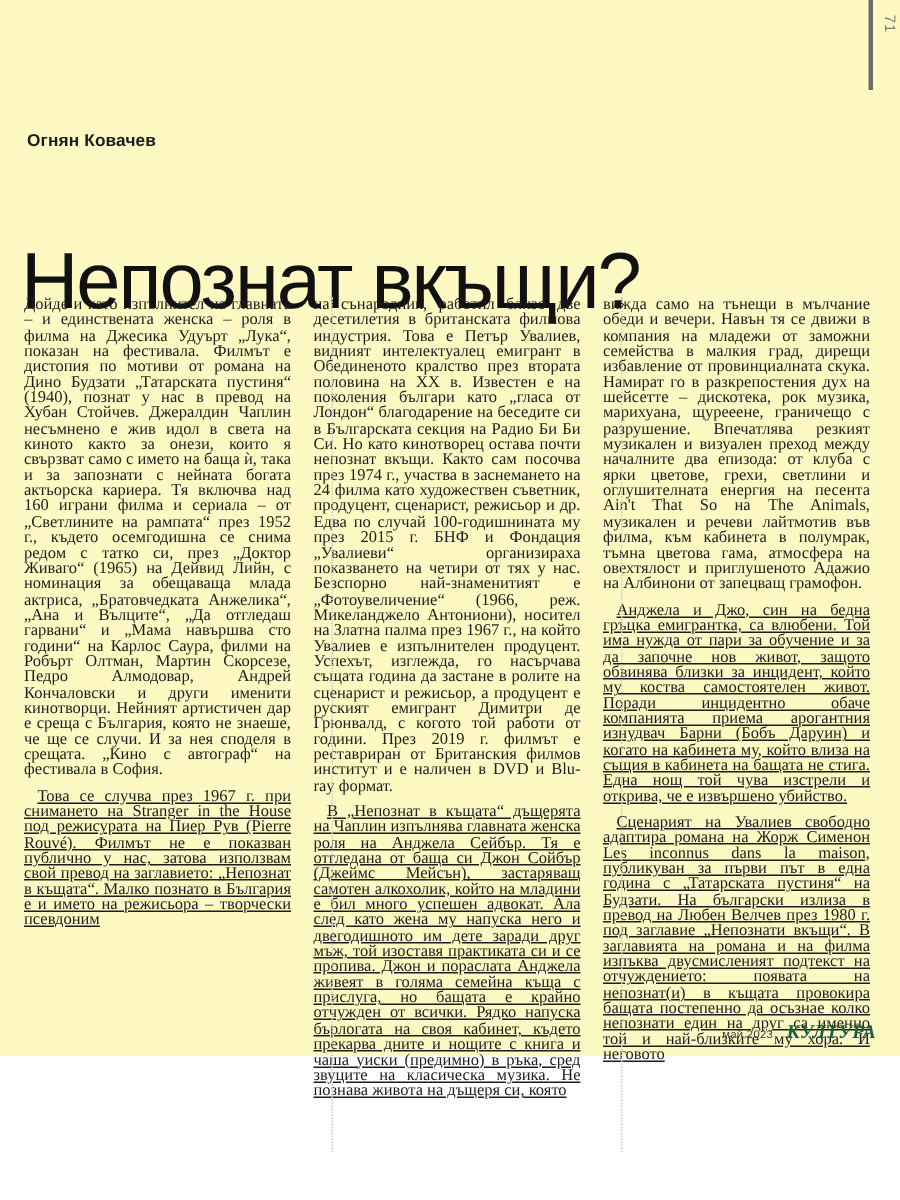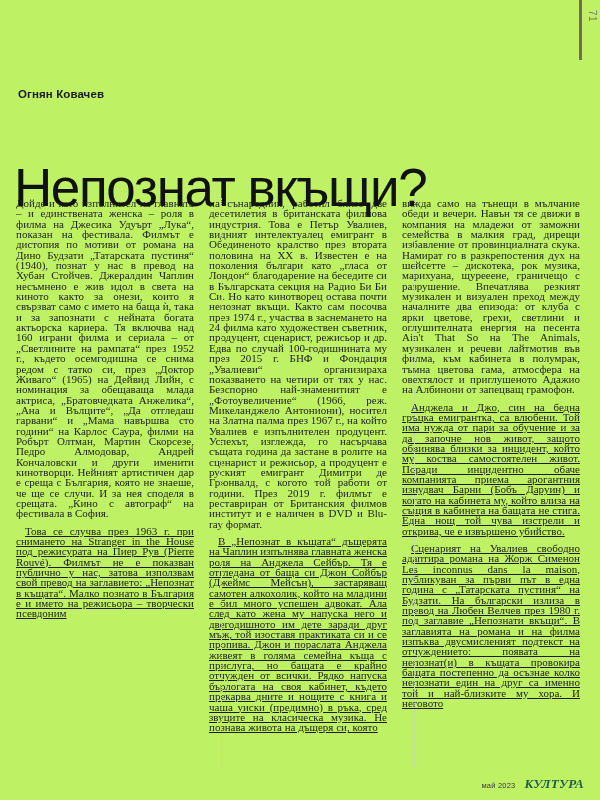--- a/index.html
+++ b/index.html
@@ -10,22 +10,22 @@
   body {
     width: 600px;
     height: 800px;
     overflow: hidden;
     font-family: "Liberation Serif", "DejaVu Serif", serif;
     position: relative;
   }
   .page {
     position: relative;
     width: 600px;
-    height: 800px;
-    background: #bef264;
+    height: 704px;
+    background: #fef9c3;
     box-sizing: border-box;
   }
 
   
   .folio-marker {
     position: absolute;
     top: 0px;
     right: 18px;
     width: 3px;
     height: 60px;
@@ -149,21 +149,21 @@
   <div class="folio-num">71</div>
 
   <div class="byline">Огнян Ковачев</div>
 
   <h1 class="headline">Непознат вкъщи?</h1>
 
   <div class="cols">
 
     <div class="col">
       <p class="body">Дойде и като изпълнител на главната – и единствената женска – роля в филма на Джесика Удуърт „Лука“, показан на фестивала. Филмът е дистопия по мотиви от романа на Дино Будзати „Татарската пустиня“ (1940), познат у нас в превод на Хубан Стойчев. Джералдин Чаплин несъмнено е жив идол в света на киното както за онези, които я свързват само с името на баща ѝ, така и за запознати с нейната богата актьорска кариера. Тя включва над 160 играни филма и сериала – от „Светлините на рампата“ през 1952 г., където осемгодишна се снима редом с татко си, през „Доктор Живаго“ (1965) на Дейвид Лийн, с номинация за обещаваща млада актриса, „Братовчедката Анжелика“, „Ана и Вълците“, „Да отгледаш гарвани“ и „Мама навършва сто години“ на Карлос Саура, филми на Робърт Олтман, Мартин Скорсезе, Педро Алмодовар, Андрей Кончаловски и други именити кинотворци. Нейният артистичен дар е среща с България, която не знаеше, че ще се случи. И за нея споделя в срещата. „Кино с автограф“ на фестивала в София.</p>
-      <p class="body indent">Това се случва през 1963 г. при снимането на Stranger in the House под режисурата на Пиер Рув (Pierre Rouvé). Филмът не е показван публично у нас, затова използвам свой превод на заглавието: „Непознат в къщата“. Малко познато в България е и името на режисьора – творчески псевдоним</p>
+      <p class="body indent">Това се случва през 1967 г. при снимането на Stranger in the House под режисурата на Пиер Рув (Pierre Rouvé). Филмът не е показван публично у нас, затова използвам свой превод на заглавието: „Непознат в къщата“. Малко познато в България е и името на режисьора – творчески псевдоним</p>
     </div>
 
     <div class="col">
       <p class="body">на сънародник, работил близо две десетилетия в британската филмова индустрия. Това е Петър Увалиев, видният интелектуалец емигрант в Обединеното кралство през втората половина на ХХ в. Известен е на поколения българи като „гласа от Лондон“ благодарение на беседите си в Българската секция на Радио Би Би Си. Но като кинотворец остава почти непознат вкъщи. Както сам посочва през 1974 г., участва в заснемането на 24 филма като художествен съветник, продуцент, сценарист, режисьор и др. Едва по случай 100-годишнината му през 2015 г. БНФ и Фондация „Увалиеви“ организираха показването на четири от тях у нас. Безспорно най-знаменитият е „Фотоувеличение“ (1966, реж. Микеланджело Антониони), носител на Златна палма през 1967 г., на който Увалиев е изпълнителен продуцент. Успехът, изглежда, го насърчава същата година да застане в ролите на сценарист и режисьор, а продуцент е руският емигрант Димитри де Грюнвалд, с когото той работи от години. През 2019 г. филмът е реставриран от Британския филмов институт и е наличен в DVD и Blu-ray формат.</p>
       <p class="body indent">В „Непознат в къщата“ дъщерята на Чаплин изпълнява главната женска роля на Анджела Сейбър. Тя е отгледана от баща си Джон Сойбър (Джеймс Мейсън), застаряващ самотен алкохолик, който на младини е бил много успешен адвокат. Ала след като жена му напуска него и двегодишното им дете заради друг мъж, той изоставя практиката си и се пропива. Джон и пораслата Анджела живеят в голяма семейна къща с прислуга, но бащата е крайно отчужден от всички. Рядко напуска бърлогата на своя кабинет, където прекарва дните и нощите с книга и чаша уиски (предимно) в ръка, сред звуците на класическа музика. Не познава живота на дъщеря си, която</p>
     </div>
 
     <div class="col">
       <p class="body">вижда само на тънещи в мълчание обеди и вечери. Навън тя се движи в компания на младежи от заможни семейства в малкия град, дирещи избавление от провинциалната скука. Намират го в разкрепостения дух на шейсетте – дискотека, рок музика, марихуана, щурееене, граничещо с разрушение. Впечатлява резкият музикален и визуален преход между началните два епизода: от клуба с ярки цветове, грехи, светлини и оглушителната енергия на песента Ain't That So на The Animals, музикален и речеви лайтмотив във филма, към кабинета в полумрак, тъмна цветова гама, атмосфера на овехтялост и приглушеното Адажио на Албинони от запецващ грамофон.</p>
       <p class="body indent">Анджела и Джо, син на бедна гръцка емигрантка, са влюбени. Той има нужда от пари за обучение и за да започне нов живот, защото обвинява близки за инцидент, който му коства самостоятелен живот. Поради инцидентно обаче компанията приема арогантния изнудвач Барни (Бобъ Даруин) и когато на кабинета му, който влиза на същия в кабинета на бащата не стига. Една нощ той чува изстрели и открива, че е извършено убийство.</p>

